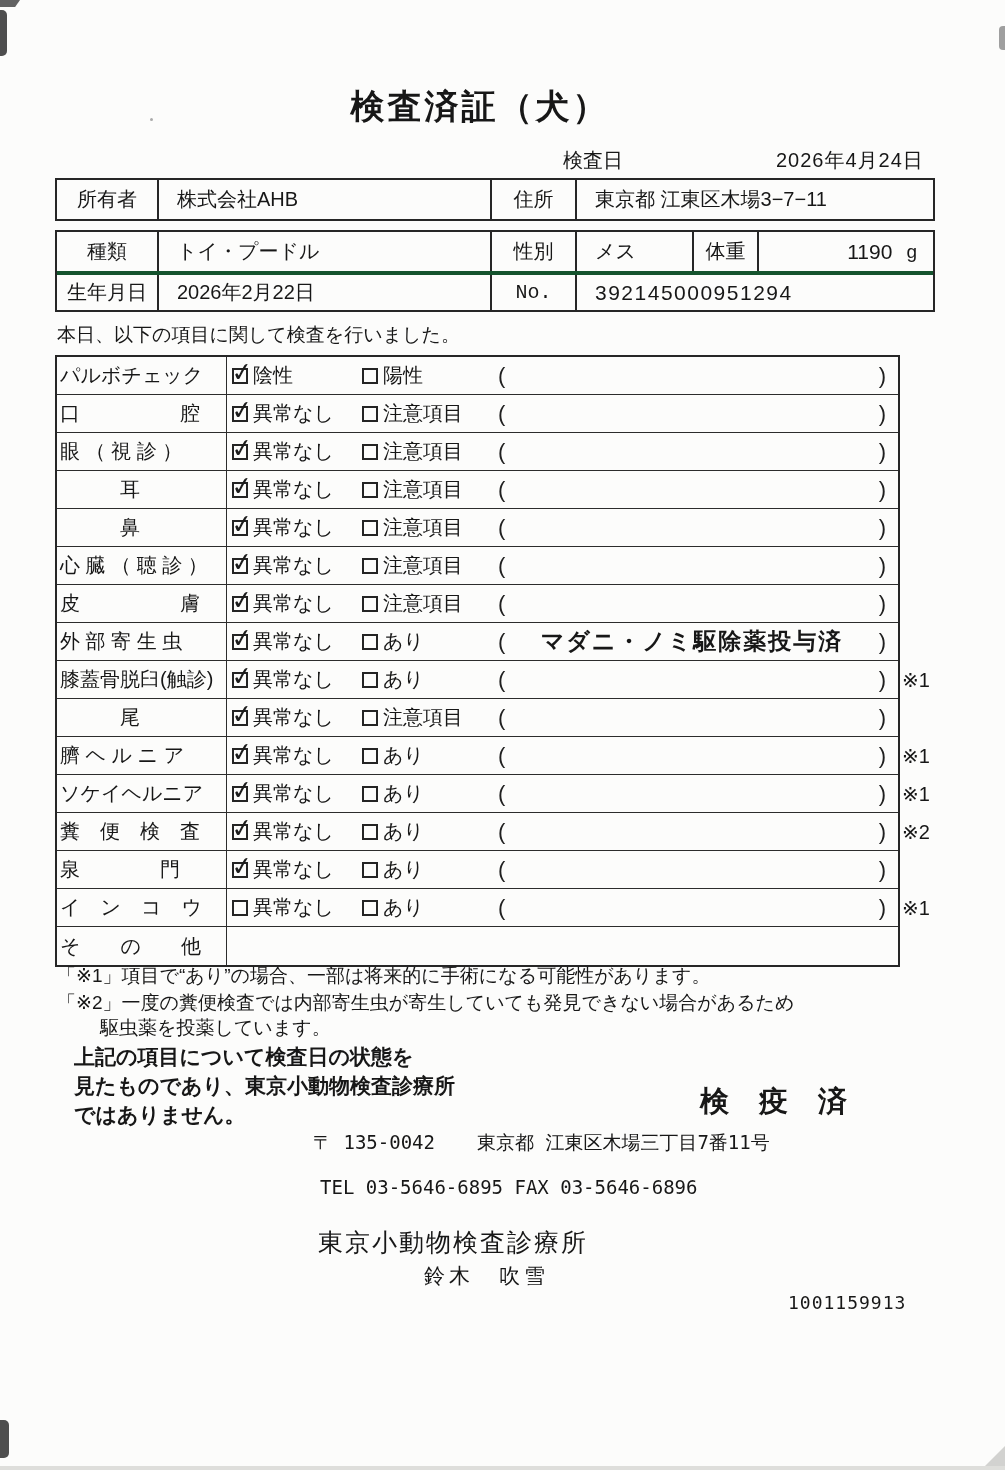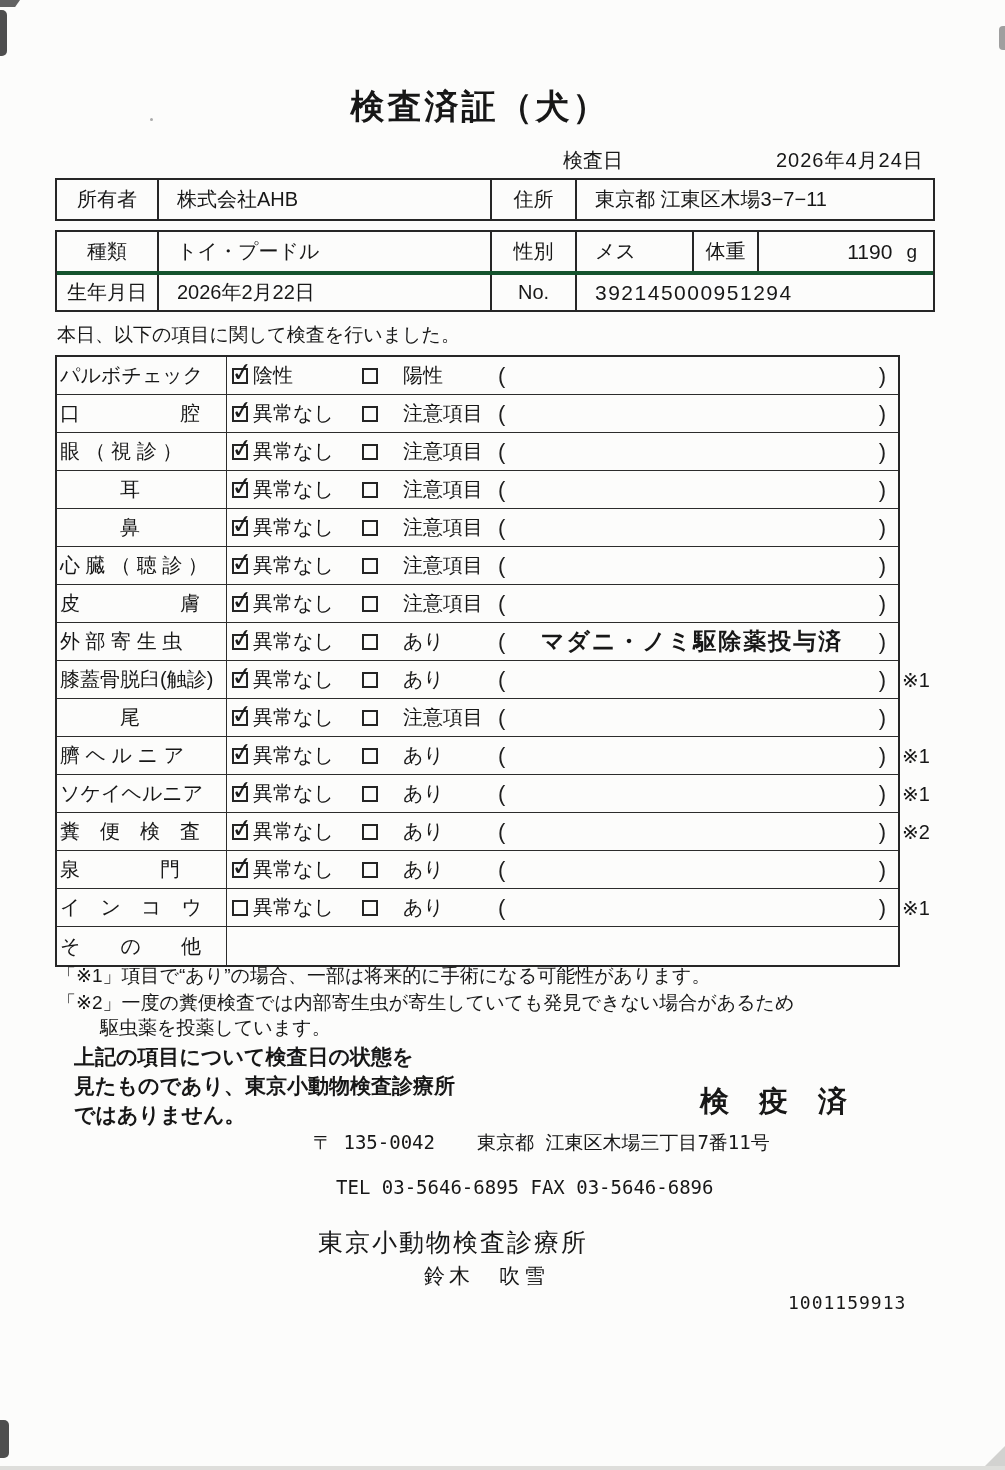--- a/index.html
+++ b/index.html
@@ -25,21 +25,21 @@
   .date-value { position:absolute; top:147px; left:776px; font-size:20px; letter-spacing:1px;text-align:center; }
 
   
   .tbl { position:absolute; left:55px; width:880px; border:2px solid #262626; background:#fcfcfb; }
   .tbl-owner { top:178px; }
   .tbl-pet   { top:230px; }
   .trw { display:flex; height:39px; align-items:stretch; }
   .tbl-pet .trw + .trw { border-top:4px solid #14532d; }
   .cell { display:flex; align-items:center; font-size:20px; border-right:2px solid #262626; padding:0 18px; white-space:nowrap; }
   .cell:last-child { border-right:none; }
-  .lab { justify-content:center; padding:0 12px; }
+  .lab { justify-content:center; padding:0 12px;font-family:Liberation Mono, monospace; }
   .w100 { width:102px; flex:none; }
   .w333 { width:333px; flex:none; }
   .w85  { width:85px;  flex:none; }
   .w95  { width:117px;  flex:none; }
   .w65  { width:65px;  flex:none; }
   .grow { flex:1; }
   .wcell { justify-content:flex-end; gap:14px; padding-right:16px; font-size:21px;border-radius:7px; }
   .wcell .unit { font-size:19px; }
   .numcell { font-size:21px; letter-spacing:1.5px; }
 
@@ -56,21 +56,21 @@
   }
   .trow.last { border-bottom:none; }
   .ci {
     width:170px; flex:none; height:100%;
     display:flex; align-items:center;
     border-right:1px solid #2c2c2c;
     font-size:20px; padding-left:3px; white-space:pre; overflow:hidden;
   }
   .cc { display:flex; align-items:center; flex:none; padding-left:5px; }
   .cc1 { width:130px; }
-  .cc2 { width:135px;gap:20px; }
+  .cc2 { width:135px; }
   .cb {
     width:16px; height:16px; flex:none;
     border:2px solid #242424; position:relative; margin-right:5px;
     background:transparent;
   }
   .tick {
     position:absolute; left:-3px; top:-11px;
     font-size:26px; font-weight:700; line-height:1; color:#1c1c1c;
     transform:rotate(-7deg);
   }
@@ -99,21 +99,21 @@
   }
 
   
   .addr {
     position:absolute; left:313px; top:1130px;
     display:flex; gap:42px; font-size:19px;
     font-family:"DejaVu Sans Mono","Liberation Mono",monospace;
     white-space:nowrap;
   }
   .tel {
-    position:absolute; left:336px; top:1176px; font-size:19px;
+    position:absolute; left:320px; top:1176px; font-size:19px;
     font-family:"DejaVu Sans Mono","Liberation Mono",monospace;
     white-space:nowrap;
   }
   .clinic { position:absolute; left:318px; top:1226px; font-size:25px; letter-spacing:2px; }
   .signer { position:absolute; left:424px; top:1262px; font-size:21px; letter-spacing:4px; }
   .serial {
     position:absolute; left:788px; top:1292px; font-size:18px; letter-spacing:1px;
     font-family:"DejaVu Sans Mono","Liberation Mono",monospace;
   }
 

